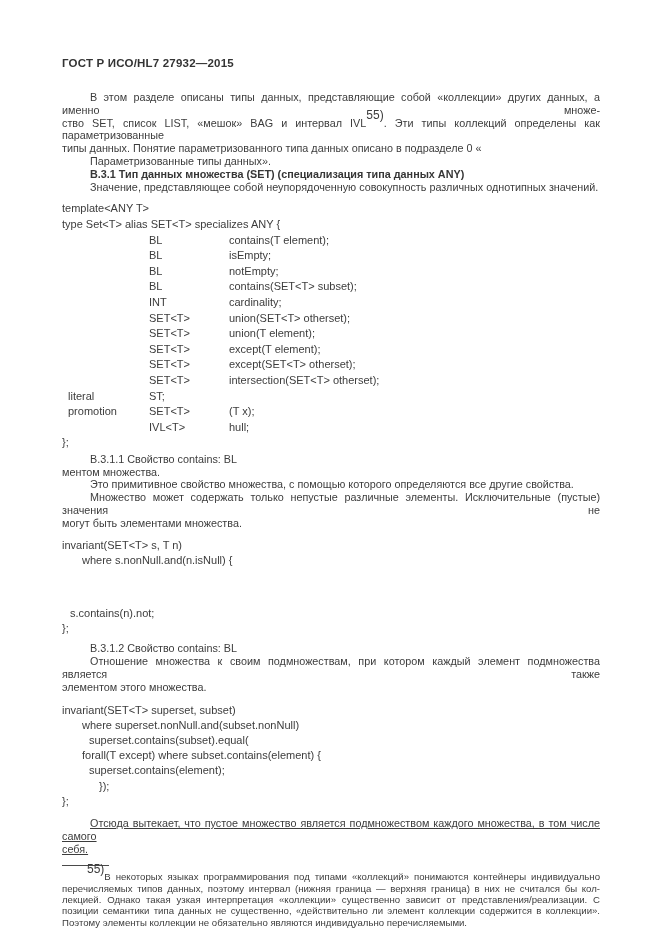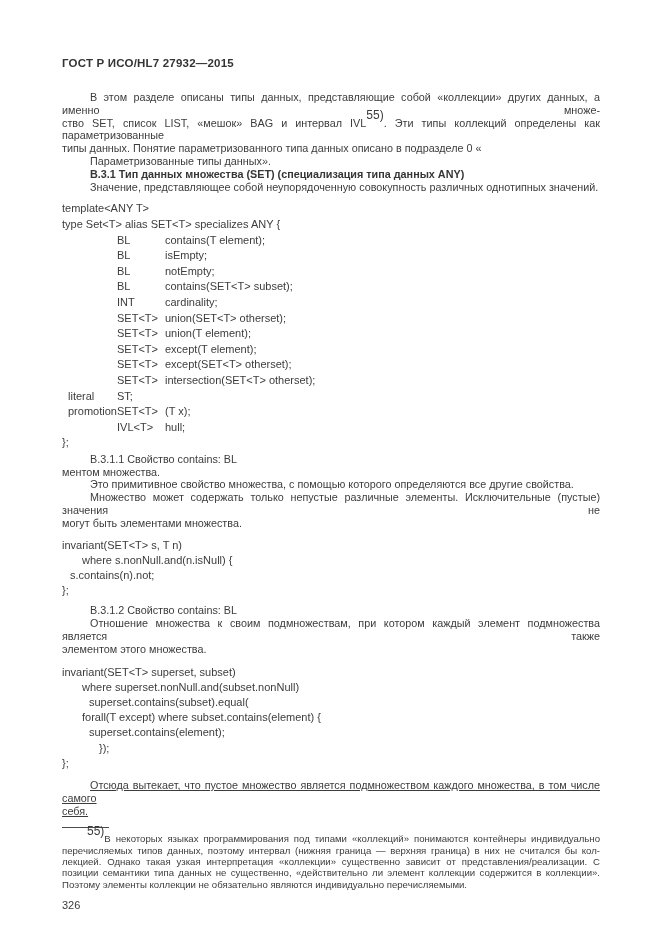--- a/index.html
+++ b/index.html
@@ -23,25 +23,25 @@
   .just { text-align: justify; text-align-last: justify; }
   .ind { text-indent: 28px; }
   .bold { font-weight: bold; color: #363636; }
 
   sup.fnref {
     font-size: 12px; position: relative; top: -3.5px; line-height: 0;
   }
 
   .code { font-size: 11px; line-height: 15.6px; white-space: nowrap; }
   .code-inv { line-height: 15.2px; }
-  .crow { display: flex; }
+  .crow { display: flex; gap: 32px; }
   .c1 { width: 55px; padding-left: 6px; box-sizing: border-box; flex: none; }
   .c2 { width: 48px; flex: none; }
   .c3 { flex: 1; }
-  .i8  { padding-left: 8px; }
+  .i8  { padding-left: 8px; margin-top: 38px; }
   .i20 { padding-left: 20px; }
   .i27 { padding-left: 27px; }
   .i37 { padding-left: 37px; }
 
   .mt-para1 { margin-top: 21px; }
   .mt-code1 { margin-top: 8px; }
   .mt-b311  { margin-top: 2px; }
   .mt-inv1  { margin-top: 8px; }
   .mt-b312  { margin-top: 6px; }
   .mt-inv2  { margin-top: 9px; }

